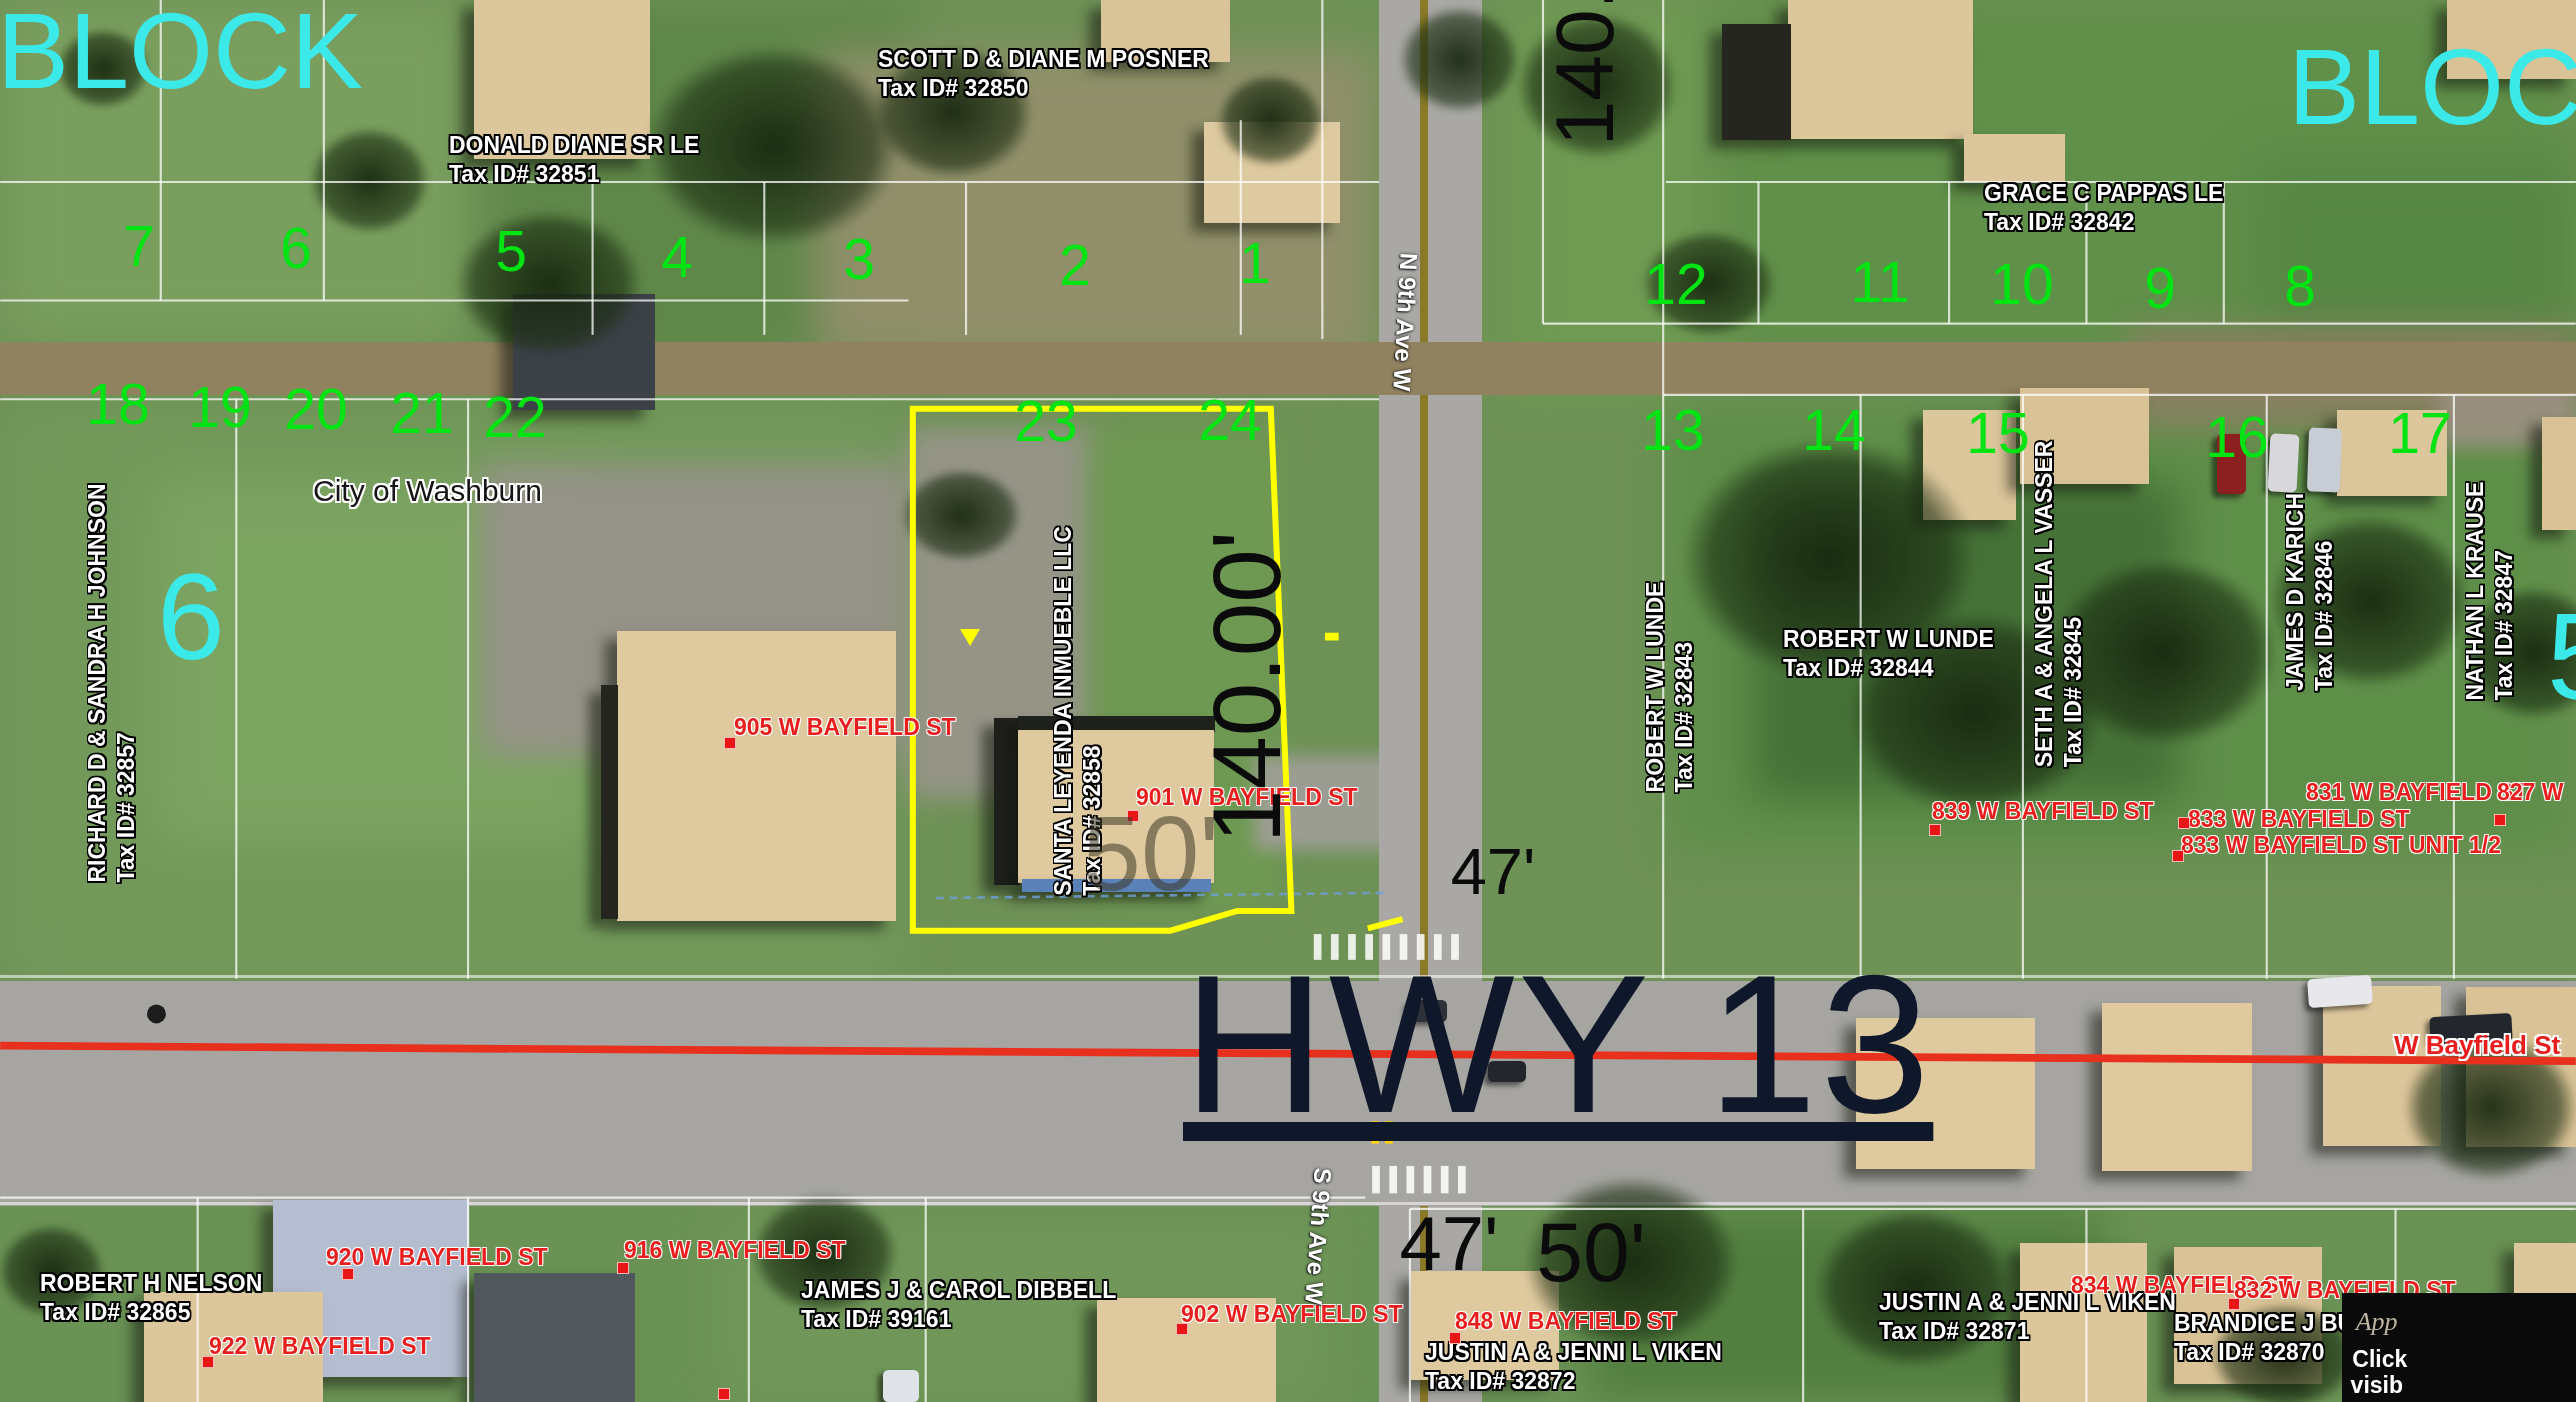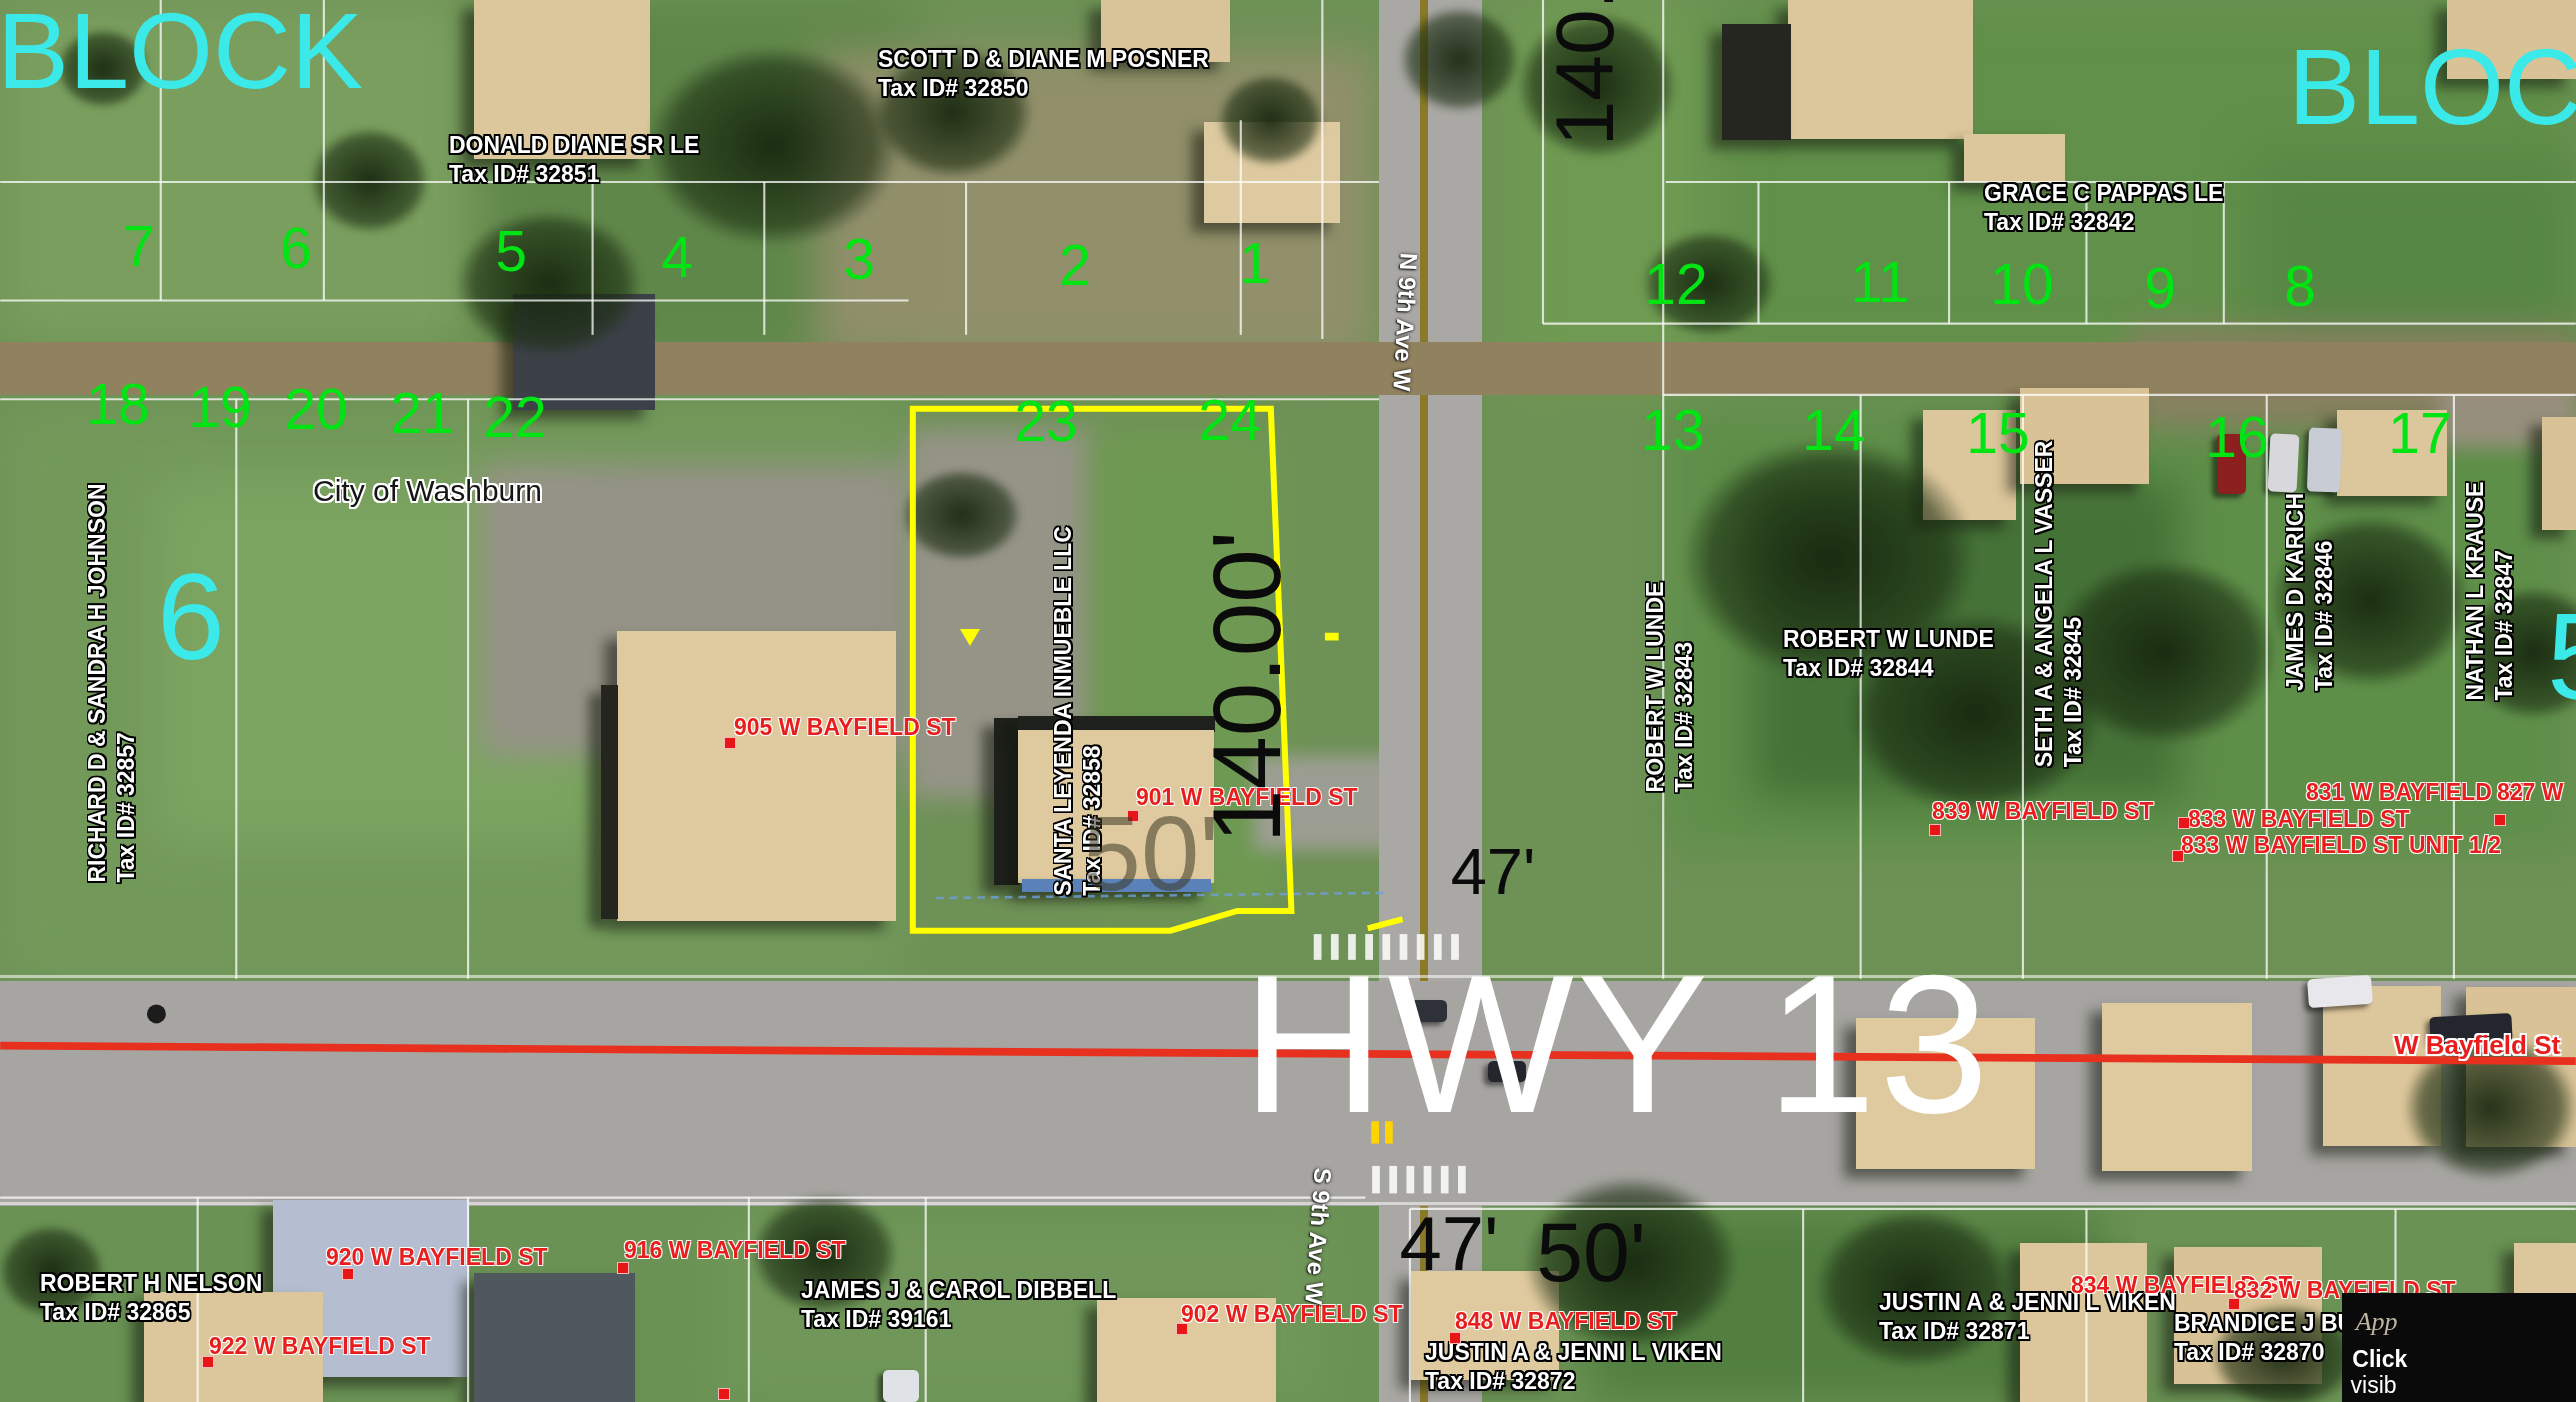--- a/index.html
+++ b/index.html
@@ -20,33 +20,33 @@
     text-shadow:-1.7px -1.7px 0 #000,1.7px -1.7px 0 #000,-1.7px 1.7px 0 #000,1.7px 1.7px 0 #000,
                  0 -1.7px 0 #000,0 1.7px 0 #000,-1.7px 0 0 #000,1.7px 0 0 #000;}
   .addr{color:#e81d1d;font-weight:bold;font-size:23px;
     text-shadow:-0.9px -0.9px 0 rgba(255,255,255,.9),0.9px -0.9px 0 rgba(255,255,255,.9),
                 -0.9px 0.9px 0 rgba(255,255,255,.9),0.9px 0.9px 0 rgba(255,255,255,.9);}
   .dot{position:absolute;width:10.3px;height:10.3px;background:#e81616;border:0.9px solid rgba(255,255,255,.7);}
   .meas{color:#0b0b0b;font-weight:normal;}
   .meas.ghost{color:rgba(60,56,38,.55);}
   .street{color:#fff;font-size:24px;font-weight:bold;
     text-shadow:0 0 3.4px #222,0.9px 0.9px 1.7px #111;}
-  #hwy-label{position:absolute;left:1242px;top:946px;font-size:197px;color:#ffffff;
-    letter-spacing:3.4px;line-height:1;}
+  #hwy-label{position:absolute;left:1183px;top:946px;font-size:197px;color:#0f172a;
+    letter-spacing:3.4px;line-height:1;text-decoration:underline;}
   #city-label{position:absolute;left:313px;top:472px;font-size:30px;color:#151515;
     text-shadow:-1.7px -1.7px 0 #fff,1.7px -1.7px 0 #fff,-1.7px 1.7px 0 #fff,1.7px 1.7px 0 #fff,
                 0 -1.7px 0 #fff,0 1.7px 0 #fff,-1.7px 0 0 #fff,1.7px 0 0 #fff;}
   #wbayfield-label{position:absolute;left:2394px;top:1029px;font-size:26px;font-weight:bold;color:#e81d1d;
     text-shadow:-1.7px -1.7px 0 #fff,1.7px -1.7px 0 #fff,-1.7px 1.7px 0 #fff,1.7px 1.7px 0 #fff;}
   #corner-box{position:absolute;left:2342px;top:1293px;width:234px;height:109px;
     background:#0a0a0a;z-index:9;}
   #corner-box .l1{position:absolute;left:13.7px;top:13.7px;color:#bdb5a2;
     font-family:"Liberation Serif",serif;font-style:italic;font-size:26px;}
   #corner-box .l2{position:absolute;left:10.3px;top:53px;color:#fff;font-weight:bold;font-size:23px;}
-  #corner-box .l3{position:absolute;left:8.6px;top:79px;color:#fff;font-weight:normal;font-size:23px;}
+  #corner-box .l3{position:absolute;left:8.6px;top:79px;color:#fff;font-weight:bold;font-size:23px;}
   .ytri{position:absolute;width:0;height:0;border-left:10.3px solid transparent;
     border-right:10.3px solid transparent;border-top:17px solid #ffff00;}
 </style>
 </head>
 <body>
 
 <div id="map">
   <div id="scenery">
       <div class="patch" style="left: 0px; top: 0px; width: 481px; height: 343px; background: rgb(123, 160, 95); opacity: 0.9; filter: blur(26px);"></div>
       <div class="patch" style="left: 481px; top: 0px; width: 429px; height: 361px; background: rgb(92, 133, 71); opacity: 0.8; filter: blur(26px);"></div>

